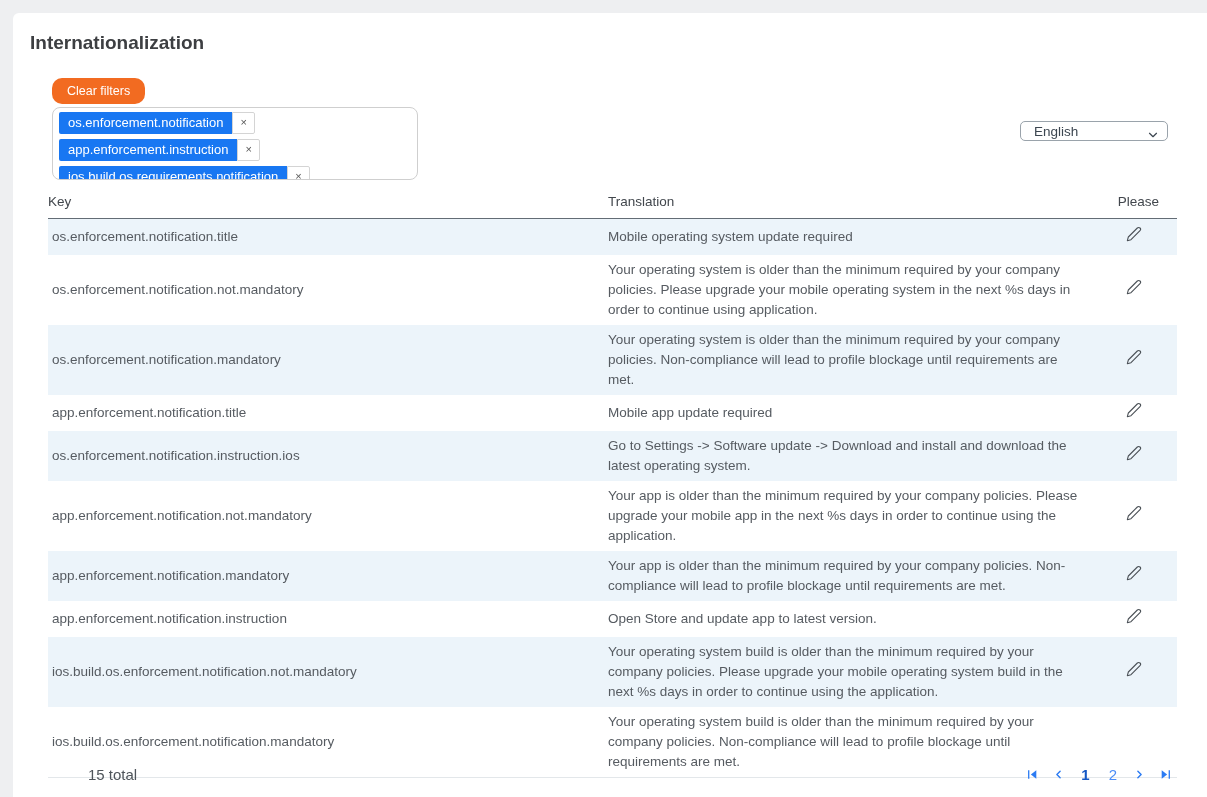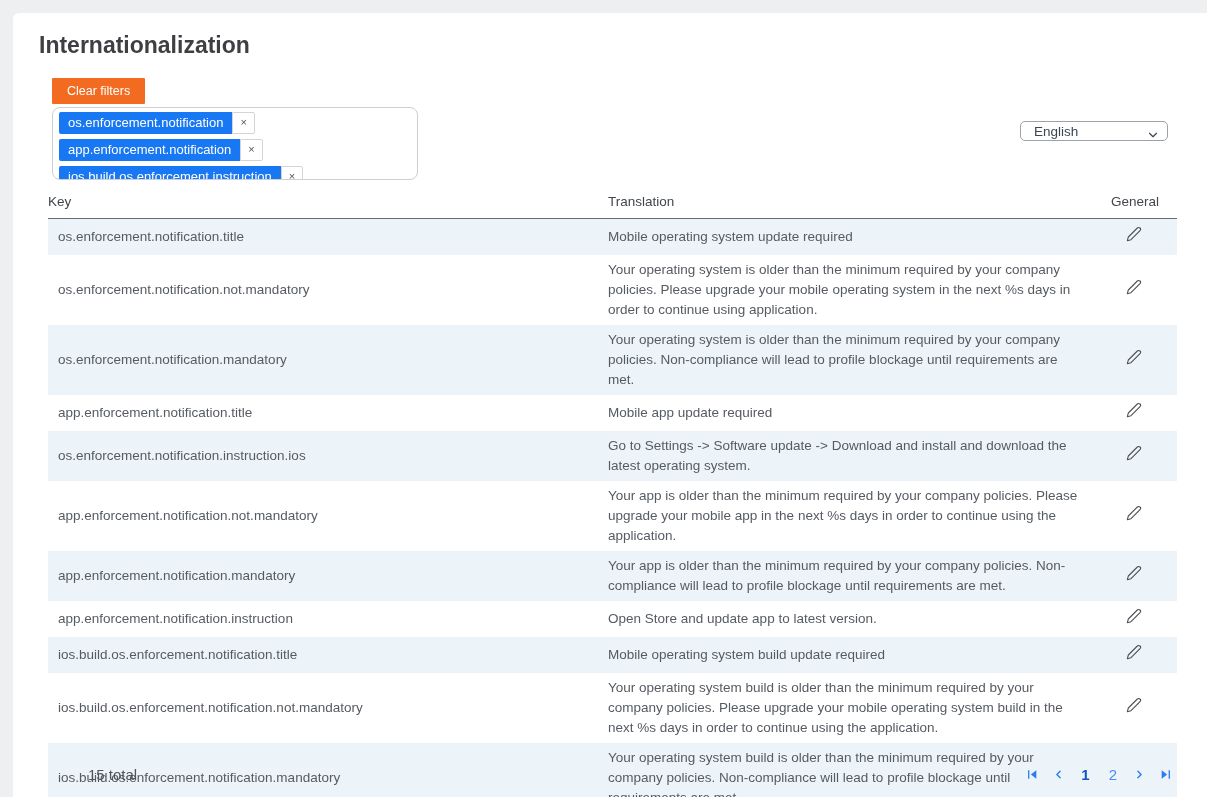--- a/index.html
+++ b/index.html
@@ -8,27 +8,27 @@
     font-family: "Liberation Sans", "DejaVu Sans", sans-serif;
     background: #eeeff1;
   }
   .card {
     position: absolute;
     left: 13px; top: 13px; right: 0; bottom: 0;
     background: #ffffff;
     border-radius: 6px 0 0 0;
   }
   .page-title {
-    position: absolute; left: 26px; top: 19px;
-    font-size: 23px; font-weight: bold; color: #3d3f42;
+    position: absolute; left: 17px; top: 19px;
+    font-size: 19px; font-weight: bold; color: #3d3f42;
   }
   .clear-btn {
     position: absolute; left: 39px; top: 65px;
     background: var(--accent, #f26b21);
-    color: #ffffff; border: none; border-radius: 1px;
+    color: #ffffff; border: none; border-radius: 10px;
     font-size: 12.5px; font-family: inherit;
     padding: 6px 15px; cursor: pointer;
   }
   .filter-box {
     position: absolute; left: 39px; top: 94px;
     width: 366px; height: 73px;
     background: #fff; border: 1px solid #cfcfcf; border-radius: 8px;
     overflow: hidden; padding: 4px 6px;
   }
   .tag { display: flex; margin-bottom: 5px; height: 22px; width: max-content; }
@@ -63,21 +63,21 @@
     text-align: left; padding: 6px 0 9px 0;
     border-bottom: 1px solid #636c75;
   }
   thead th.actions { text-align: right; padding-right: 18px; }
   tbody { border-bottom: 1px solid #e3e7ea; }
   tbody tr:nth-child(odd) { background: var(--row-alt, #ecf4fa); }
   td {
     font-size: 13.5px; color: #565b61; line-height: 20px;
     padding: 5px 0; vertical-align: middle;
   }
-  td.key { padding-left: 10px; }
+  td.key { padding-left: 4px; }
   td.trans { padding-right: 10px; }
   td.act { text-align: center; }
   .edit-btn { display: inline-block; cursor: pointer; padding: 2px; }
   .footer-total {
     position: absolute; left: 35px; top: 753px;
     font-size: 15px; color: #4e545a; margin-left: 40px;
   }
   .pagination {
     position: absolute; right: 35px; top: 753px;
     display: flex; align-items: center; gap: 13px;
@@ -99,26 +99,26 @@
   <button class="clear-btn">Clear filters</button>
 
   <div class="filter-box">
     <div id="tags">
   <span class="tag">
     <span class="tag-label">os.enforcement.notification</span>
     <span class="tag-remove">×</span>
   </span>
 
   <span class="tag">
-    <span class="tag-label">app.enforcement.notification</span>
+    <span class="tag-label">app.enforcement.instruction</span>
     <span class="tag-remove">×</span>
   </span>
 
   <span class="tag">
-    <span class="tag-label">ios.build.os.enforcement.instruction</span>
+    <span class="tag-label">ios.build.os.requirements.notification</span>
     <span class="tag-remove">×</span>
   </span>
 </div>
   </div>
 
   <div class="select-wrap">
     <select>
       <option>English</option>
     </select>
     <span class="select-chevron">
@@ -131,21 +131,21 @@
   <table>
     <colgroup>
         <col class="c-key">
         <col class="c-trans">
         <col class="c-act">
       </colgroup>
     <thead>
       <tr>
         <th>Key</th>
         <th>Translation</th>
-        <th class="actions">General</th>
+        <th class="actions">Please</th>
       </tr>
     </thead>
     <tbody id="rows">
   <tr>
     <td class="key">os.enforcement.notification.title</td>
     <td class="trans">Mobile operating system update required</td>
     <td class="act">
       <span class="edit-btn">
         <svg width="16" height="16" viewBox="0 0 24 24" fill="none" stroke="#4a5056" stroke-width="1.6" stroke-linecap="round" stroke-linejoin="round">
                 <path d="M17 3a2.828 2.828 0 1 1 4 4L7.5 20.5 2 22l1.5-5.5L17 3z"></path>
@@ -232,31 +232,20 @@
     <td class="trans">Open Store and update app to latest version.</td>
     <td class="act">
       <span class="edit-btn">
         <svg width="16" height="16" viewBox="0 0 24 24" fill="none" stroke="#4a5056" stroke-width="1.6" stroke-linecap="round" stroke-linejoin="round">
                 <path d="M17 3a2.828 2.828 0 1 1 4 4L7.5 20.5 2 22l1.5-5.5L17 3z"></path>
               </svg>
       </span>
     </td>
   </tr>
 
-  <tr>
-    <td class="key">ios.build.os.enforcement.notification.title</td>
-    <td class="trans">Mobile operating system build update required</td>
-    <td class="act">
-      <span class="edit-btn">
-        <svg width="16" height="16" viewBox="0 0 24 24" fill="none" stroke="#4a5056" stroke-width="1.6" stroke-linecap="round" stroke-linejoin="round">
-                <path d="M17 3a2.828 2.828 0 1 1 4 4L7.5 20.5 2 22l1.5-5.5L17 3z"></path>
-              </svg>
-      </span>
-    </td>
-  </tr>
 
   <tr>
     <td class="key">ios.build.os.enforcement.notification.not.mandatory</td>
     <td class="trans">Your operating system build is older than the minimum required by your company policies. Please upgrade your mobile operating system build in the next %s days in order to continue using the application.</td>
     <td class="act">
       <span class="edit-btn">
         <svg width="16" height="16" viewBox="0 0 24 24" fill="none" stroke="#4a5056" stroke-width="1.6" stroke-linecap="round" stroke-linejoin="round">
                 <path d="M17 3a2.828 2.828 0 1 1 4 4L7.5 20.5 2 22l1.5-5.5L17 3z"></path>
               </svg>
       </span>

